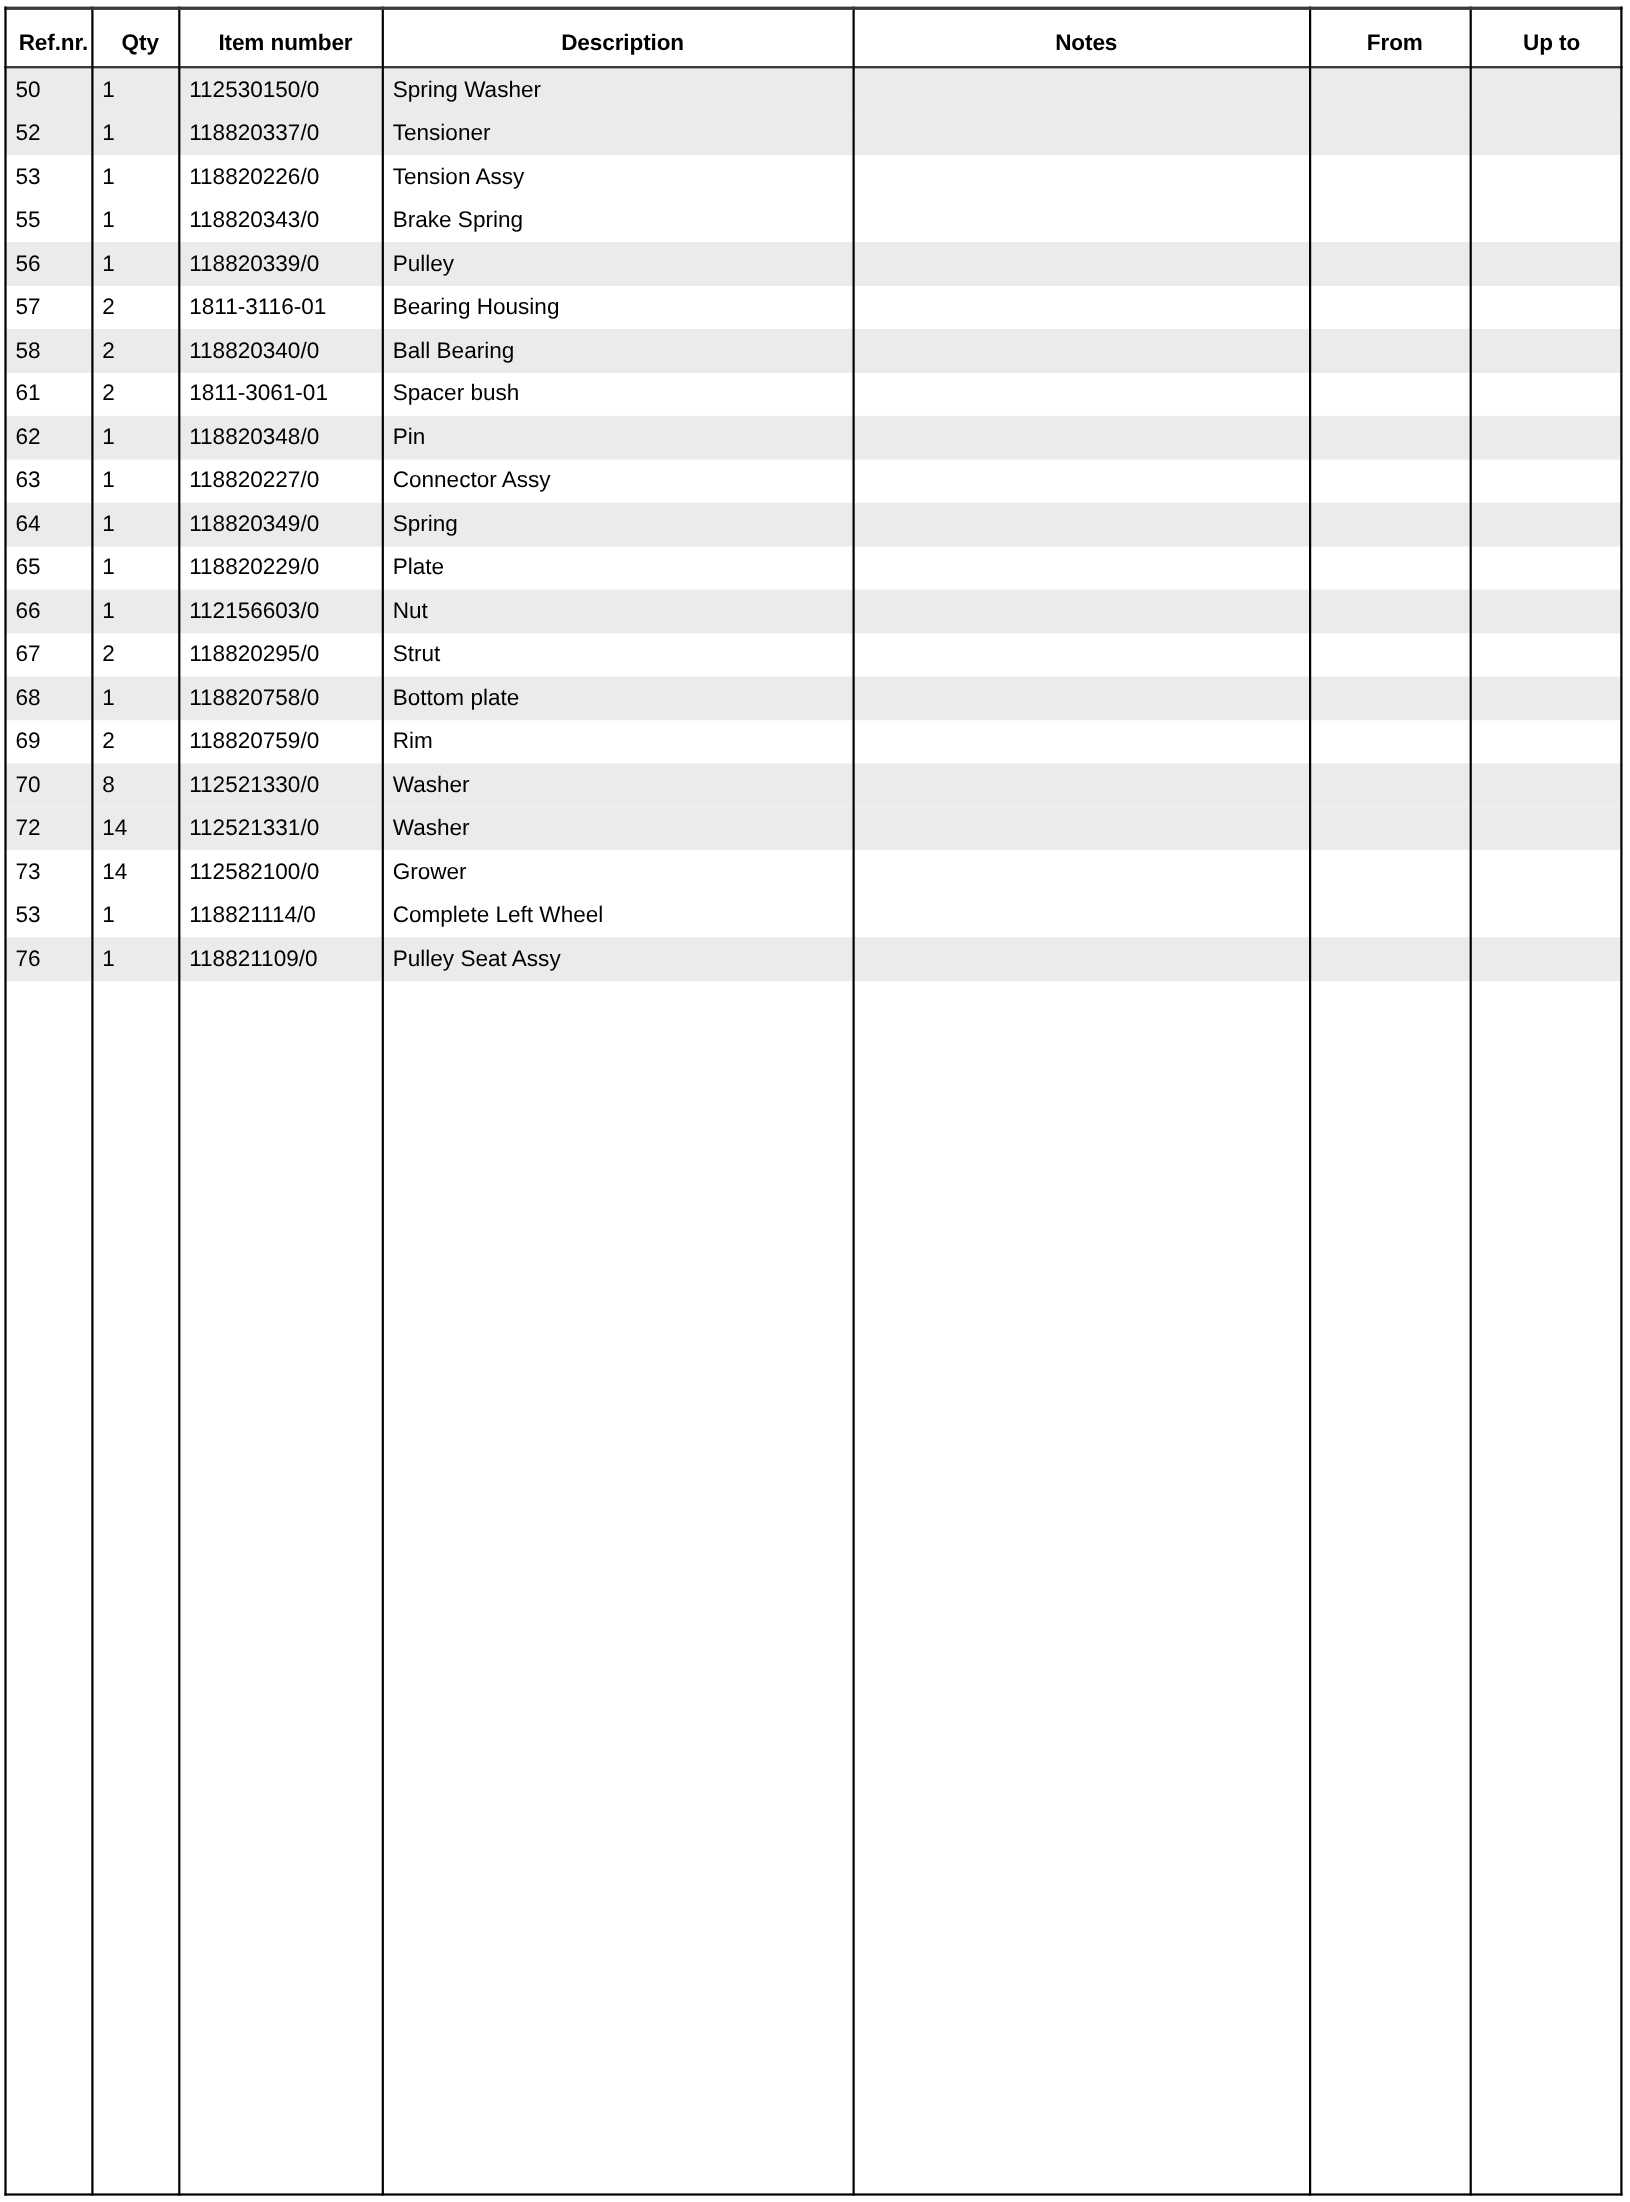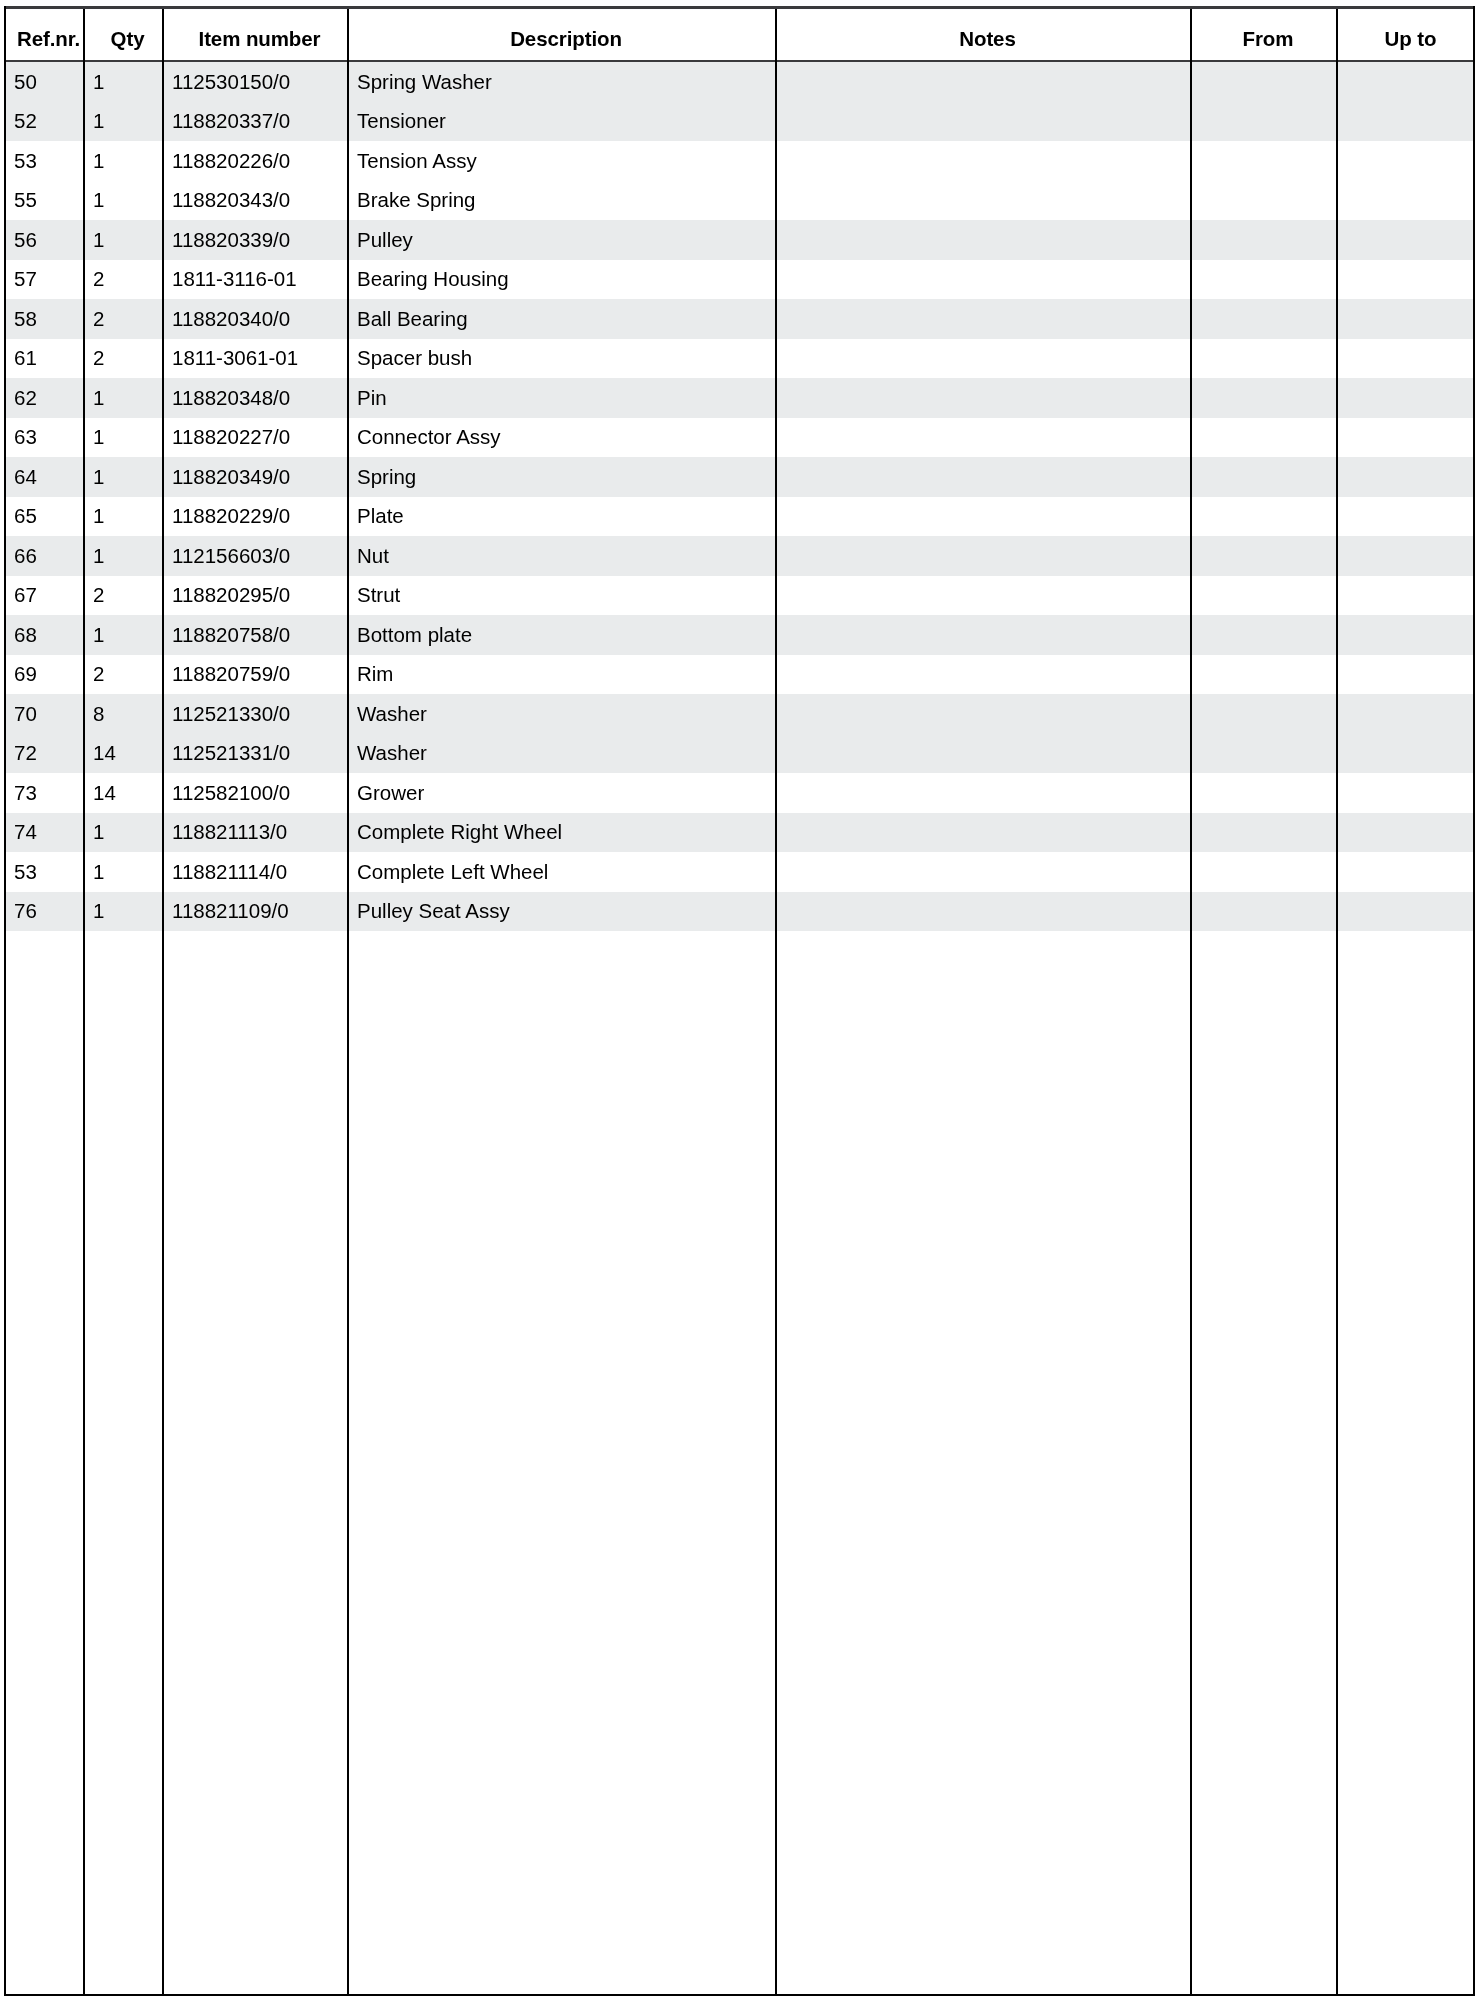--- a/index.html
+++ b/index.html
@@ -328,29 +328,20 @@
         </tr>
         <tr class="plain">
           <td>73</td>
           <td>14</td>
           <td>112582100/0</td>
           <td>Grower</td>
           <td></td>
           <td></td>
           <td></td>
         </tr>
-        <tr class="shade">
-          <td>74</td>
-          <td>1</td>
-          <td>118821113/0</td>
-          <td>Complete Right Wheel</td>
-          <td></td>
-          <td></td>
-          <td></td>
-        </tr>
         <tr class="plain">
           <td>53</td>
           <td>1</td>
           <td>118821114/0</td>
           <td>Complete Left Wheel</td>
           <td></td>
           <td></td>
           <td></td>
         </tr>
         <tr class="shade">

